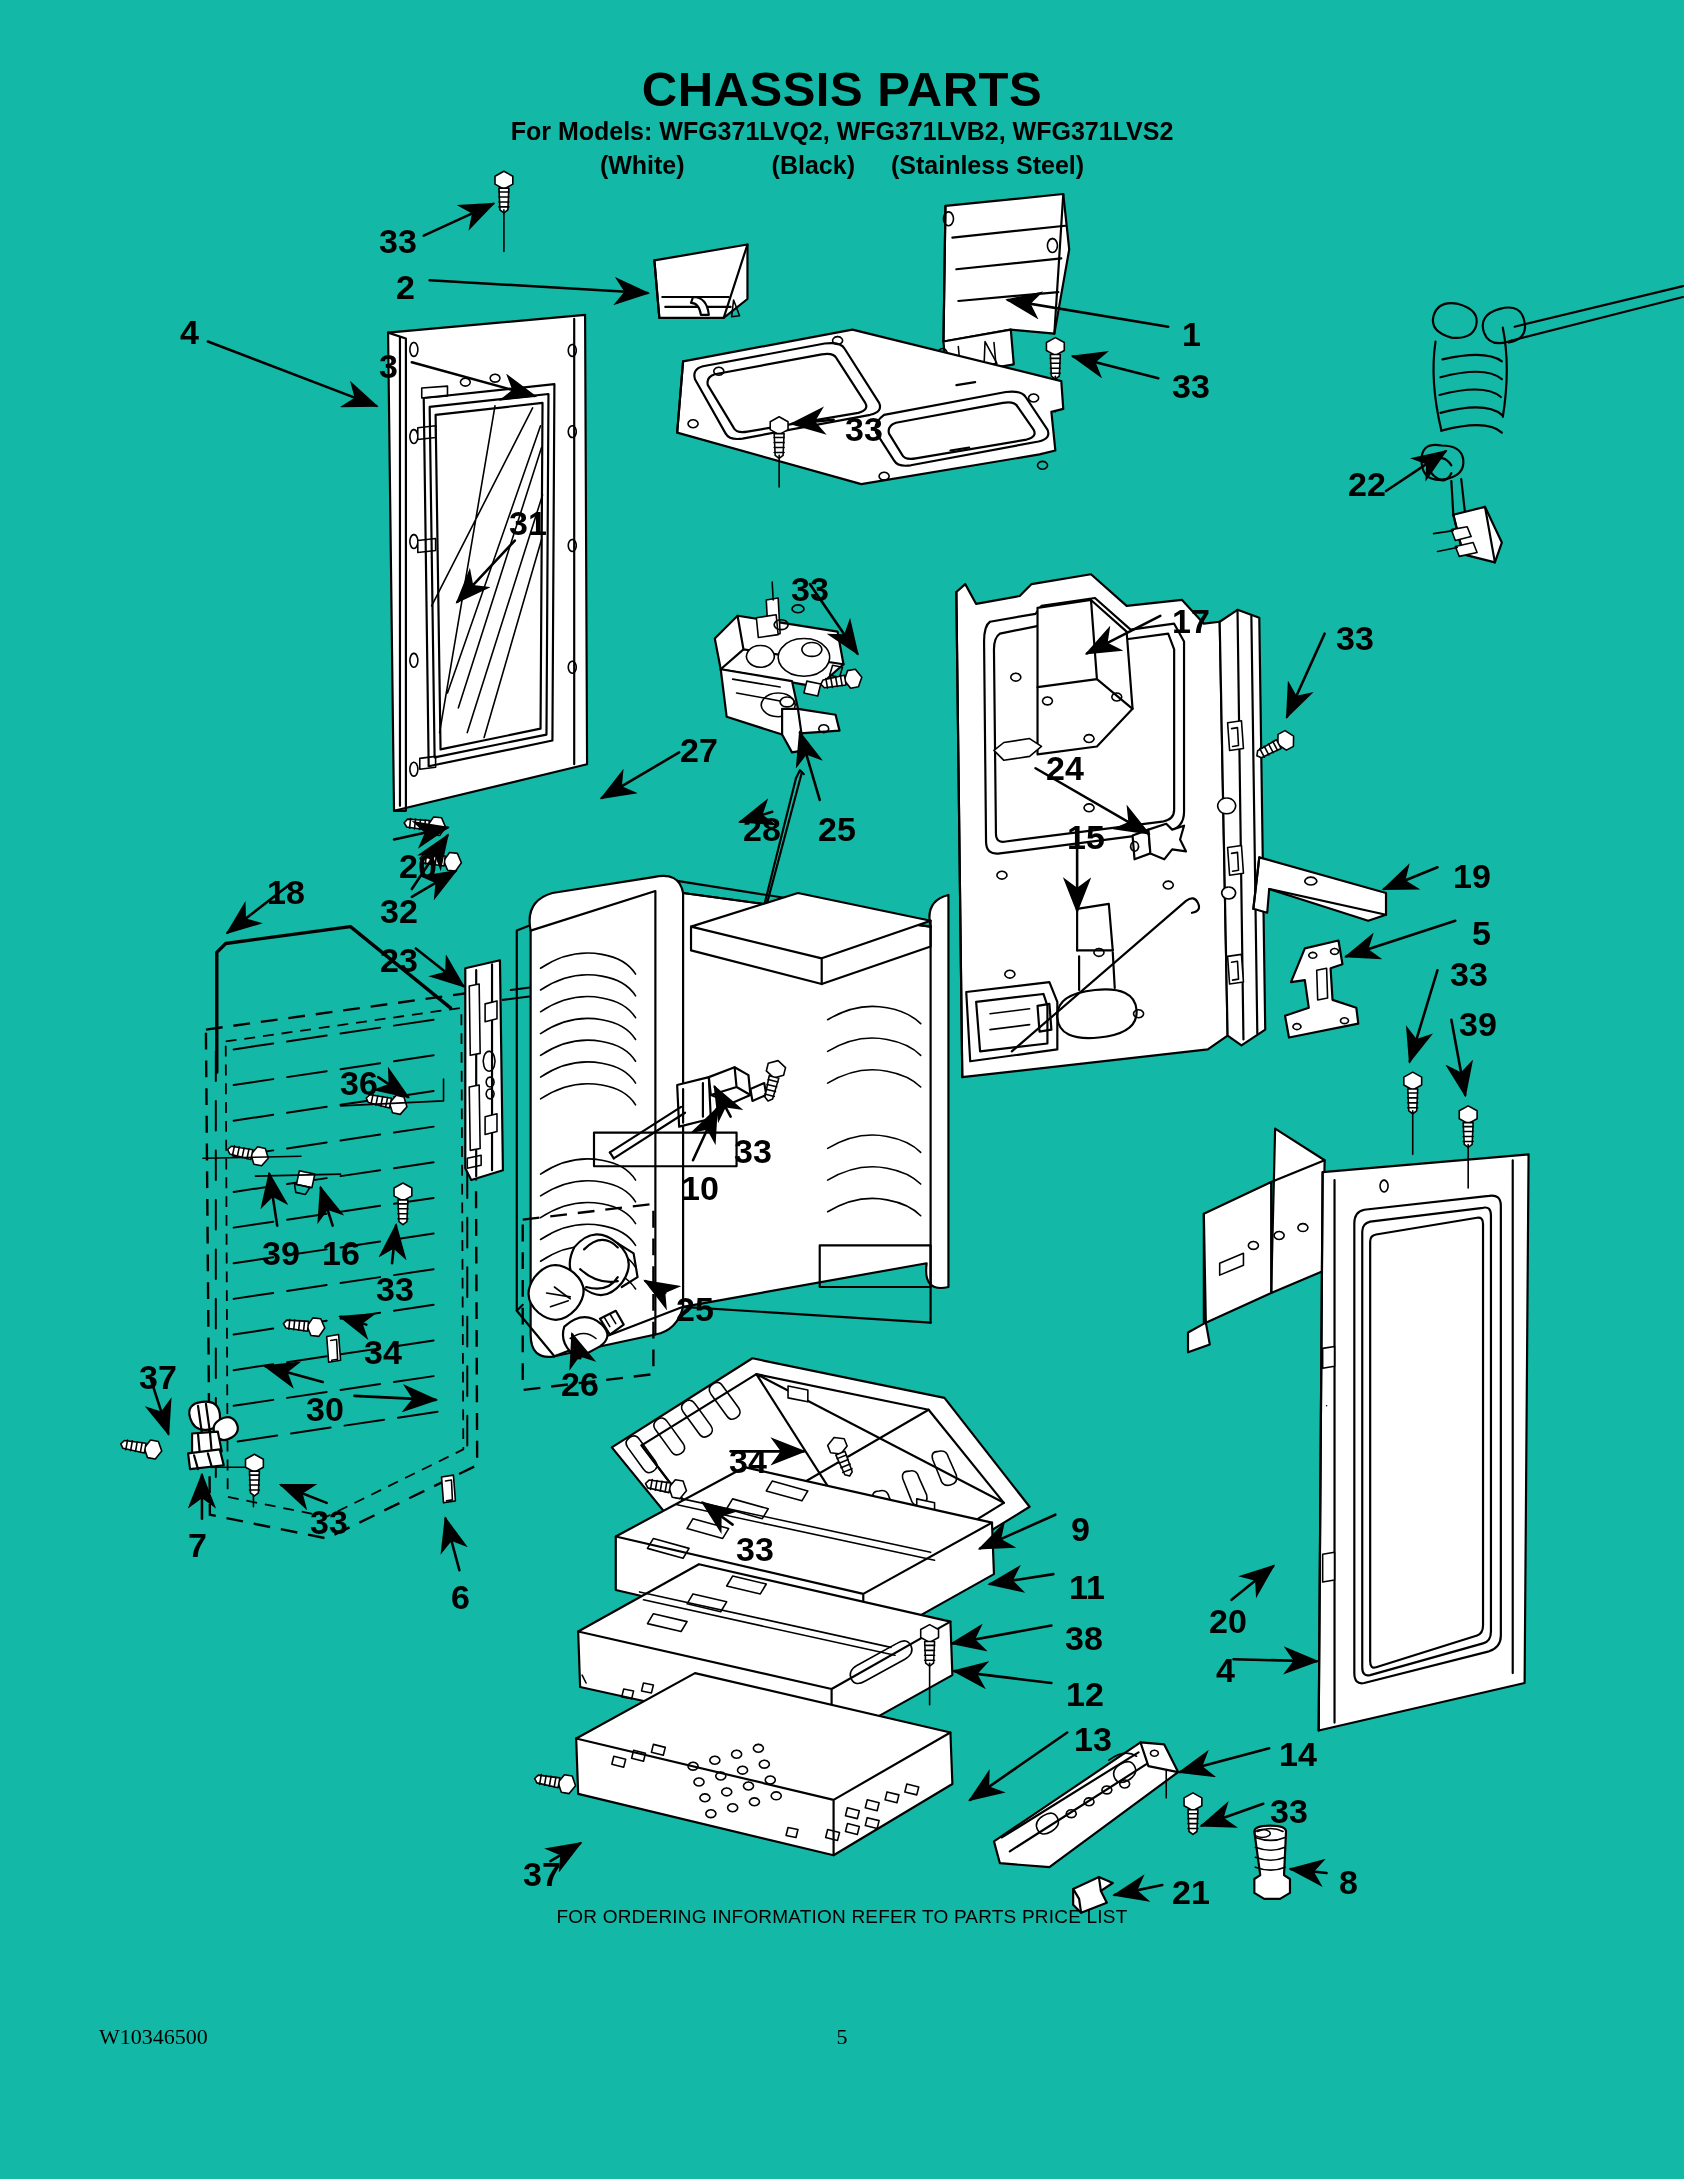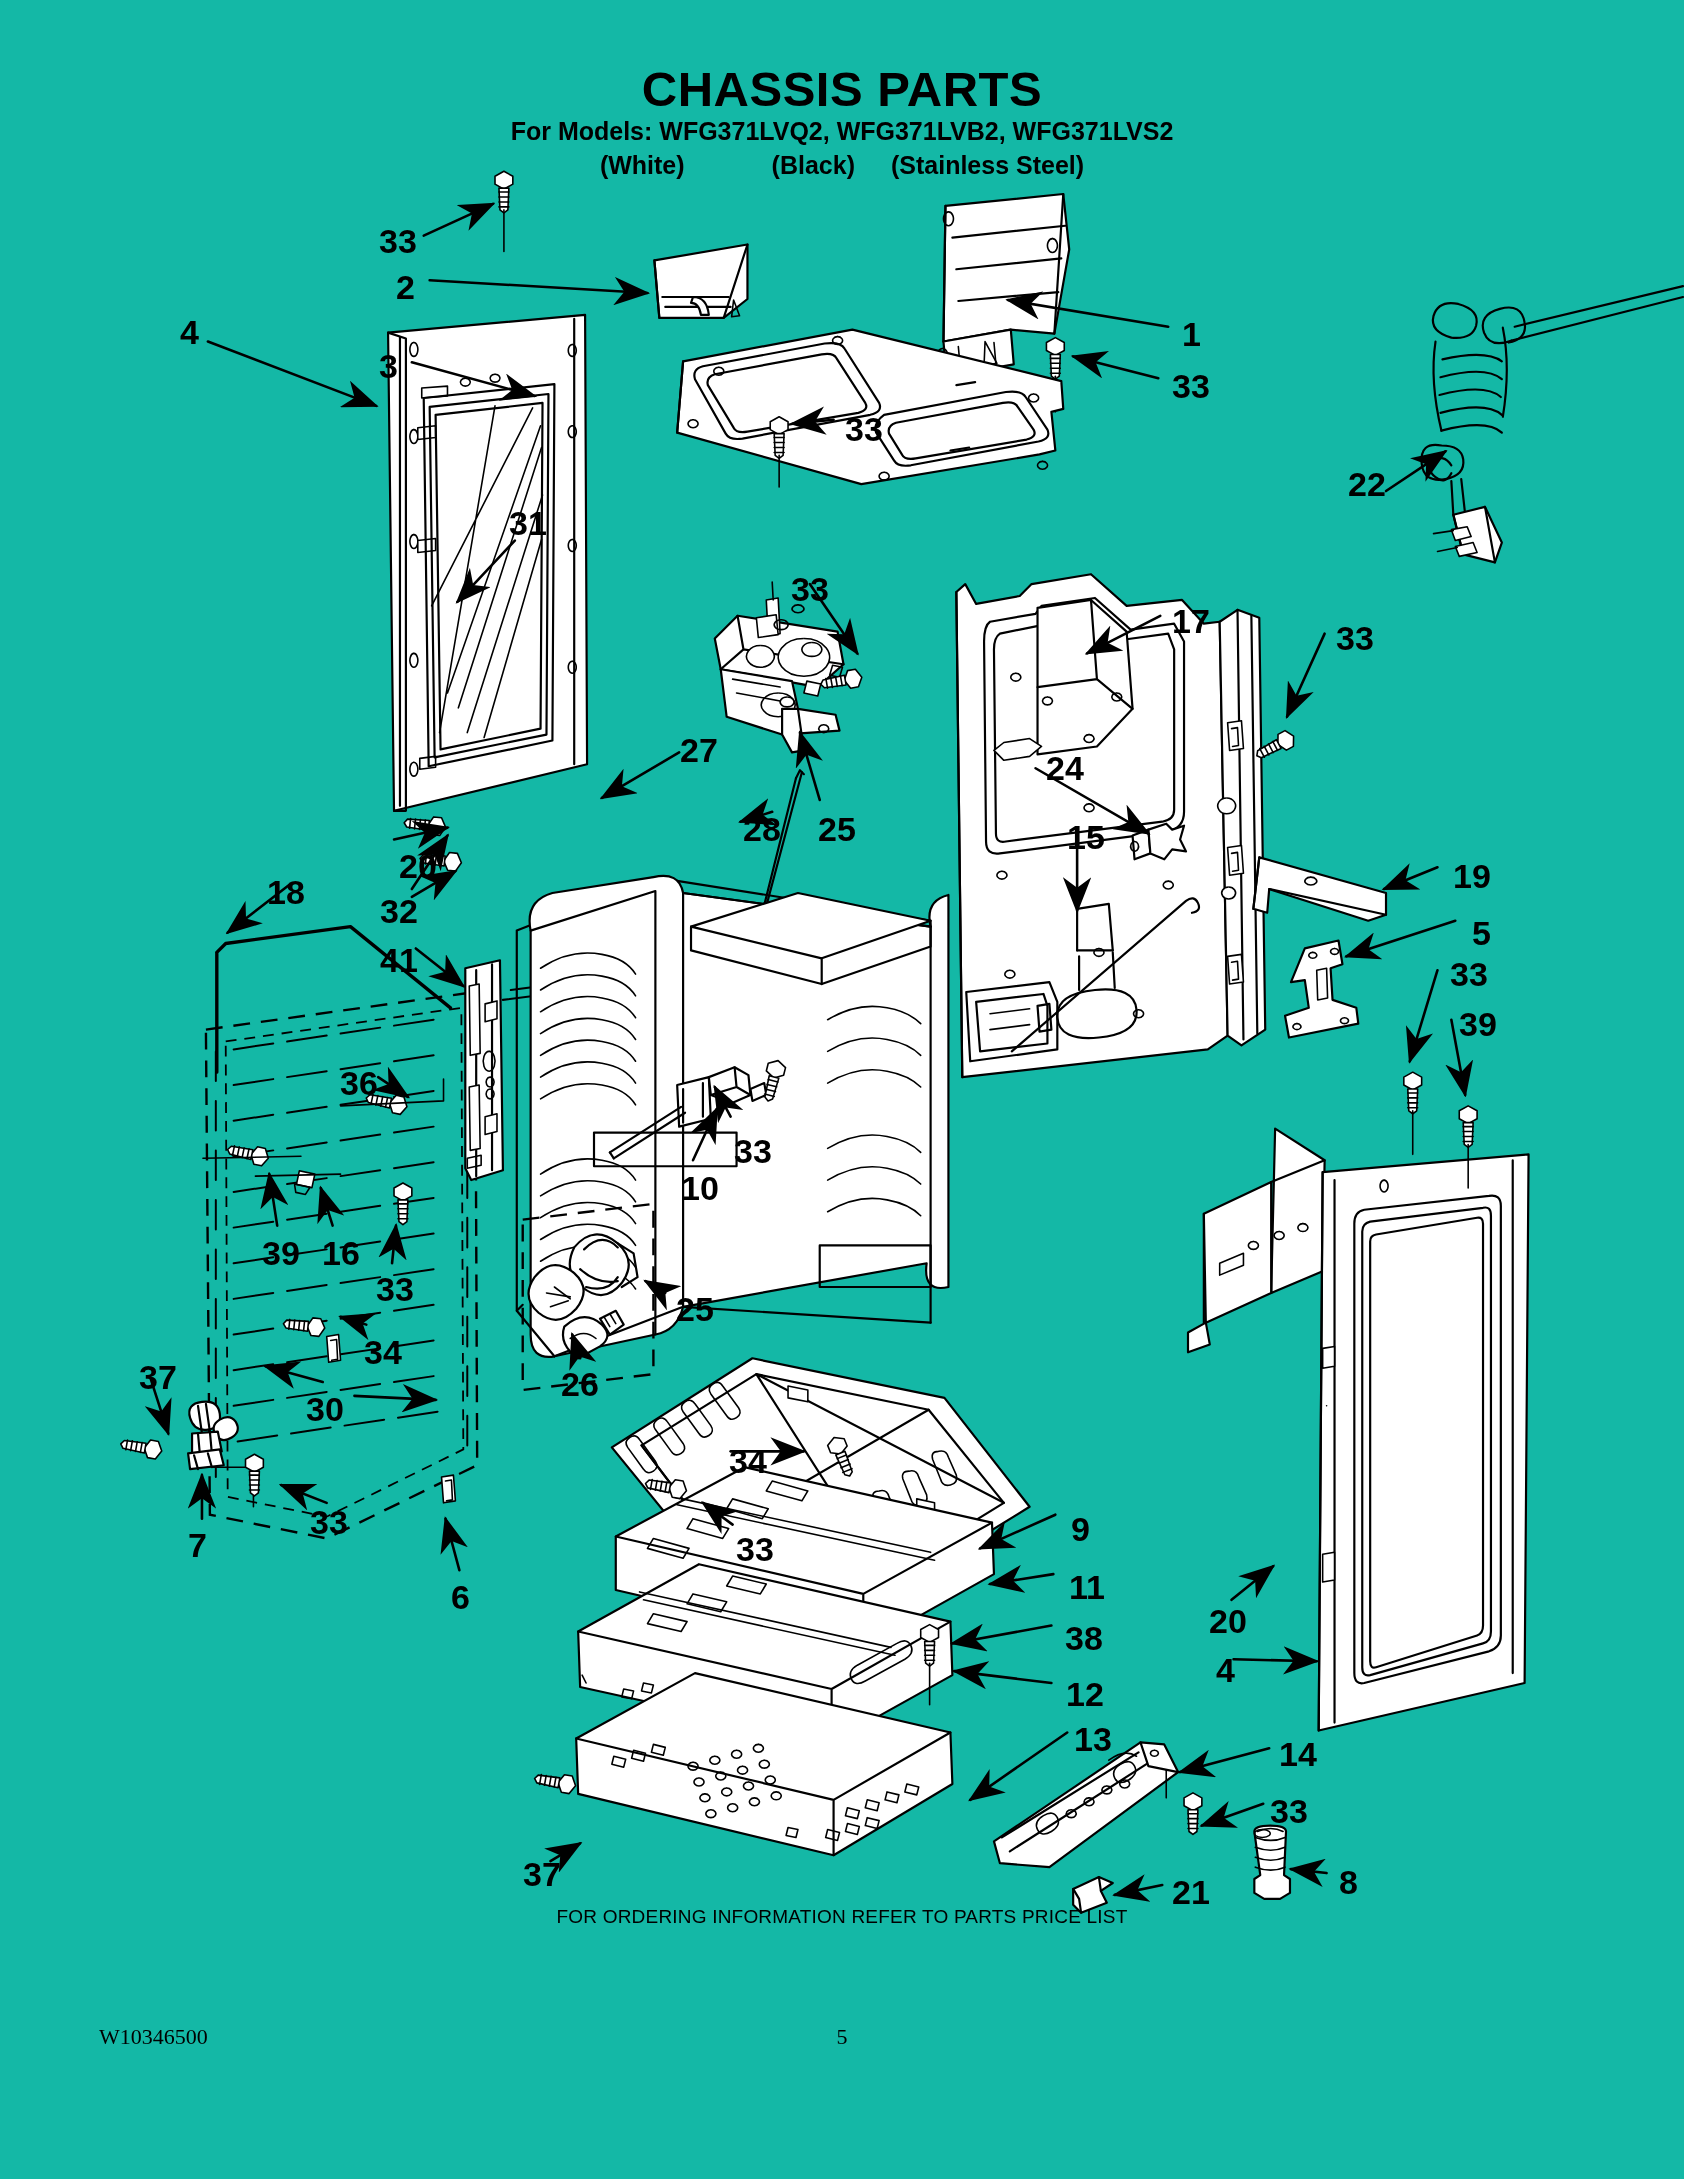--- a/index.html
+++ b/index.html
@@ -666,21 +666,21 @@
       <div class="callout" style="left: 680px; top: 733px;">27</div>
       <div class="callout" style="left: 1046px; top: 751px;">24</div>
       <div class="callout" style="left: 743px; top: 812px;">28</div>
       <div class="callout" style="left: 818px; top: 812px;">25</div>
       <div class="callout" style="left: 1067px; top: 820px;">15</div>
       <div class="callout" style="left: 399px; top: 849px;">20</div>
       <div class="callout" style="left: 1453px; top: 859px;">19</div>
       <div class="callout" style="left: 267px; top: 875px;">18</div>
       <div class="callout" style="left: 1472px; top: 916px;">5</div>
       <div class="callout" style="left: 380px; top: 894px;">32</div>
-      <div class="callout" style="left: 380px; top: 943px;">41</div>
+      <div class="callout" style="left: 380px; top: 943px;">23</div>
       <div class="callout" style="left: 1450px; top: 957px;">33</div>
       <div class="callout" style="left: 1459px; top: 1007px;">39</div>
       <div class="callout" style="left: 340px; top: 1066px;">36</div>
       <div class="callout" style="left: 734px; top: 1134px;">33</div>
       <div class="callout" style="left: 681px; top: 1171px;">10</div>
       <div class="callout" style="left: 262px; top: 1236px;">39</div>
       <div class="callout" style="left: 322px; top: 1236px;">16</div>
       <div class="callout" style="left: 376px; top: 1272px;">33</div>
       <div class="callout" style="left: 676px; top: 1292px;">25</div>
       <div class="callout" style="left: 561px; top: 1367px;">26</div>

